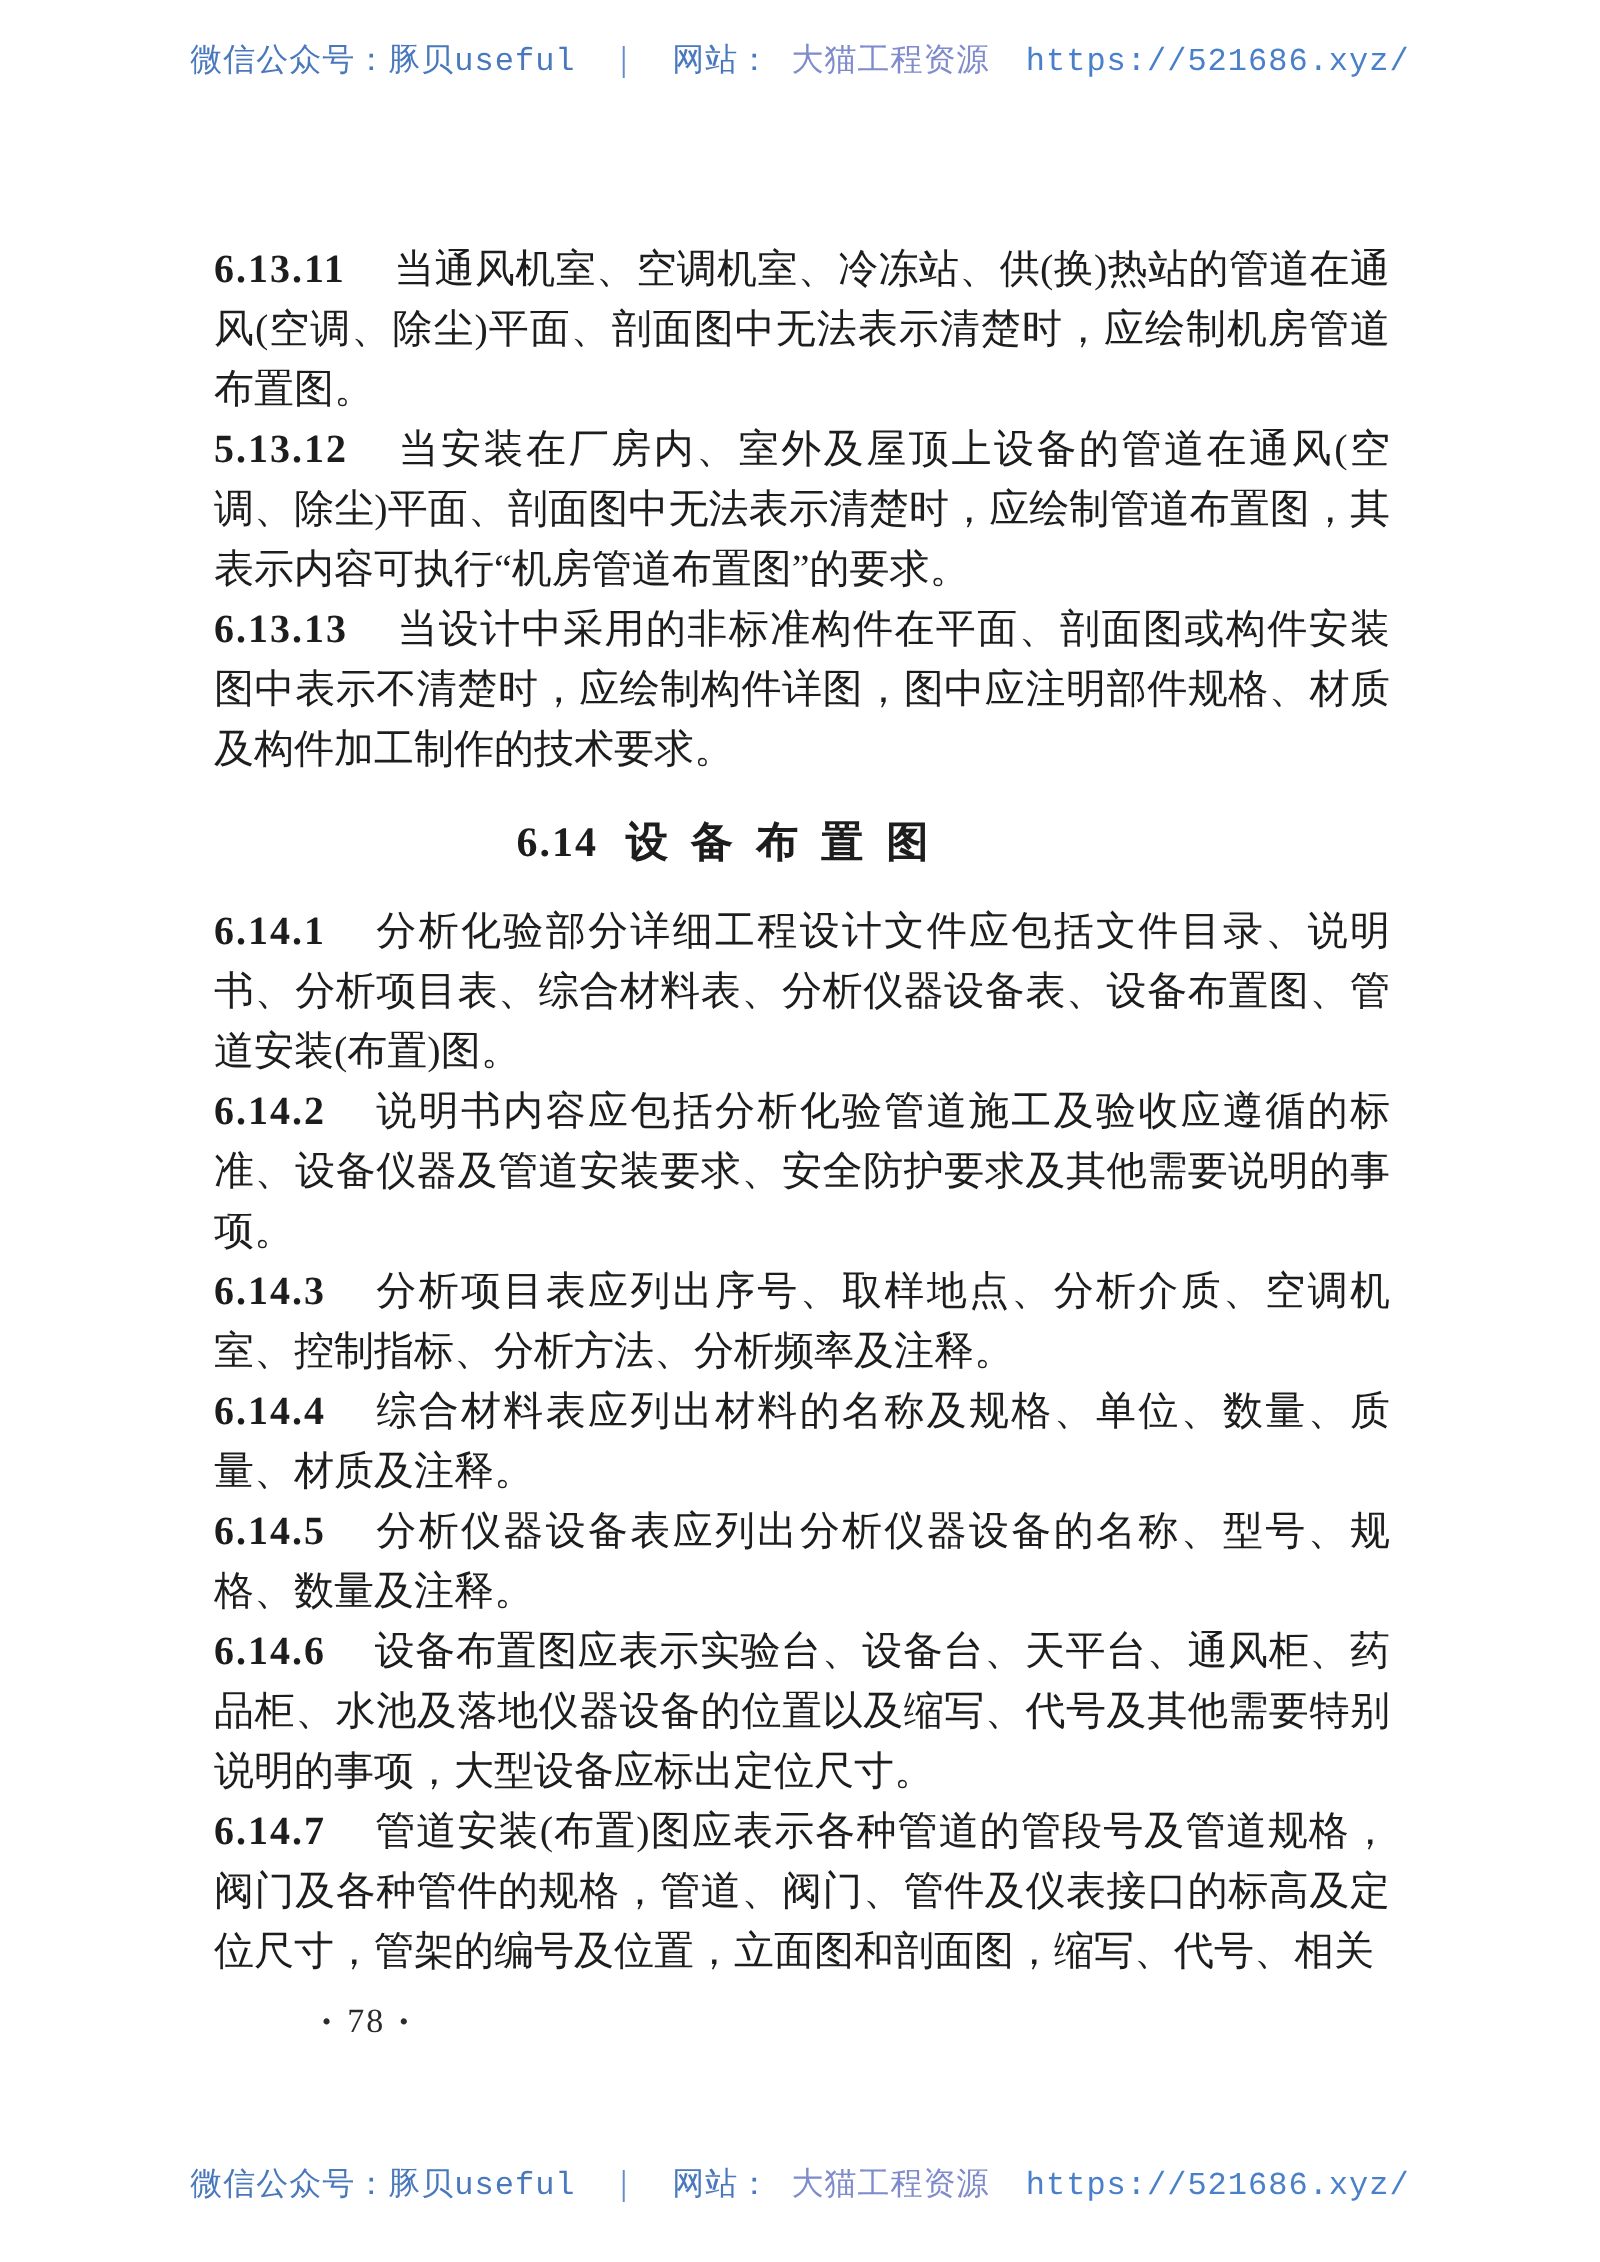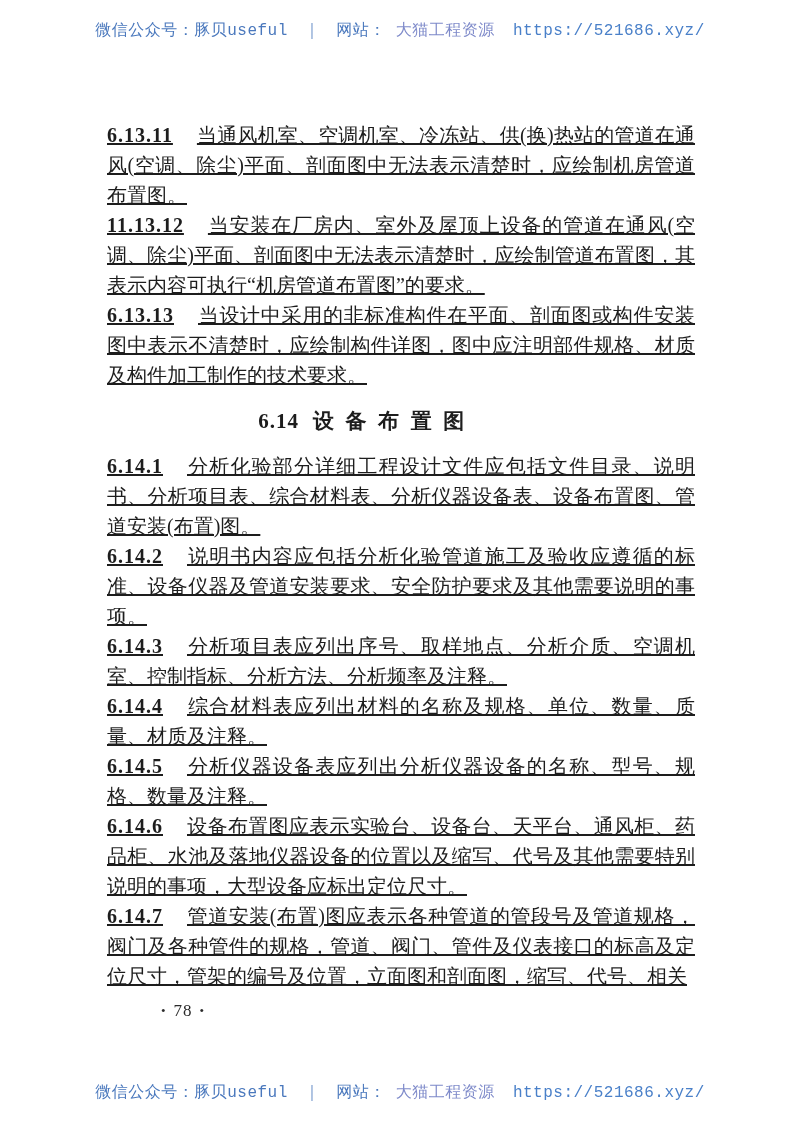--- a/index.html
+++ b/index.html
@@ -37,21 +37,20 @@
     left: 107px;
     width: 588px;
     color: var(--ink-color, #1d1d1d);
   }
   p.para {
     font-size: 20px;
     line-height: 30px;
     text-align: justify;
     text-justify: inter-ideograph;
     margin: 0;
-    text-decoration: underline;
   }
   p.para .secnum {
     font-weight: 700;
     letter-spacing: 1px;
     margin-right: 24px;
     white-space: nowrap;
   }
   h2.heading {
     font-size: 21px;
     line-height: 30px;
@@ -88,21 +87,21 @@
     <span>微信公众号：豚贝useful</span>
     <span class="sep">｜</span>
     <span>网站：</span>
     <span class="site">大猫工程资源</span>
     <span class="url">https://521686.xyz/</span>
   </div>
 
   <div class="body-text">
     <div id="part1">
         <p class="para"><span class="secnum">6.13.11</span><span>当通风机室、空调机室、冷冻站、供(换)热站的管道在通风(空调、除尘)平面、剖面图中无法表示清楚时，应绘制机房管道布置图。</span></p>
-        <p class="para"><span class="secnum">11.13.12</span><span>当安装在厂房内、室外及屋顶上设备的管道在通风(空调、除尘)平面、剖面图中无法表示清楚时，应绘制管道布置图，其表示内容可执行“机房管道布置图”的要求。</span></p>
+        <p class="para"><span class="secnum">5.13.12</span><span>当安装在厂房内、室外及屋顶上设备的管道在通风(空调、除尘)平面、剖面图中无法表示清楚时，应绘制管道布置图，其表示内容可执行“机房管道布置图”的要求。</span></p>
         <p class="para"><span class="secnum">6.13.13</span><span>当设计中采用的非标准构件在平面、剖面图或构件安装图中表示不清楚时，应绘制构件详图，图中应注明部件规格、材质及构件加工制作的技术要求。</span></p>
       </div>
 
     <h2 class="heading">
       <span class="hnum">6.14</span><span class="htitle">设备布置图</span>
     </h2>
 
     <div id="part2">
         <p class="para"><span class="secnum">6.14.1</span><span>分析化验部分详细工程设计文件应包括文件目录、说明书、分析项目表、综合材料表、分析仪器设备表、设备布置图、管道安装(布置)图。</span></p>
         <p class="para"><span class="secnum">6.14.2</span><span>说明书内容应包括分析化验管道施工及验收应遵循的标准、设备仪器及管道安装要求、安全防护要求及其他需要说明的事项。</span></p>

